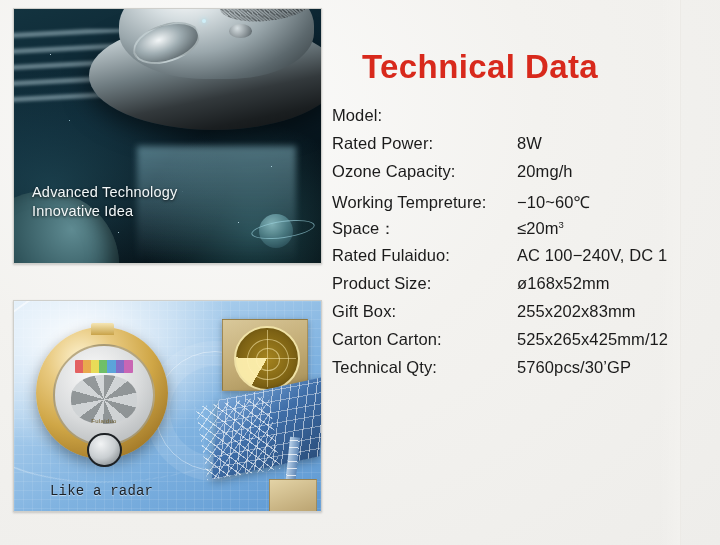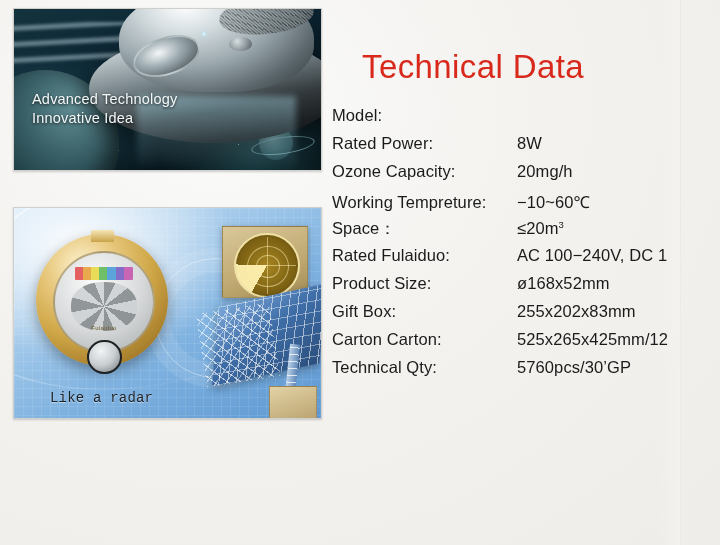--- a/index.html
+++ b/index.html
@@ -42,21 +42,21 @@
   .photo {
     position: relative;
     overflow: hidden;
     border: 1px solid #cfcfcb;
     box-sizing: border-box;
     box-shadow: 0 1px 2px rgba(0,0,0,.18);
   }
 
   
   .photo-top {
-    height: 163px;
+    height: 256px;
     background:
       radial-gradient(circle at 78% 88%, rgba(80,180,190,.30) 0%, rgba(0,0,0,0) 34%),
       radial-gradient(ellipse at 12% 70%, rgba(40,90,105,.55) 0%, rgba(0,0,0,0) 46%),
       linear-gradient(160deg, #13333f 0%, #0b2330 38%, #061219 72%, #030a0e 100%);
   }
   .stars {
     position: absolute; inset: 0;
     background-image:
       radial-gradient(1px 1px at 12% 18%, #cfe9f2 50%, transparent 52%),
       radial-gradient(1px 1px at 26% 52%, #bcdfe9 50%, transparent 52%),
@@ -383,21 +383,21 @@
     width: 352px;
     height: 360px;
     overflow: hidden;
   }
   .spec-title {
     position: absolute;
     left: 30px;
     top: 0;
     margin: 0;
     font-size: 33px;
-    font-weight: 400;
+    font-weight: 700;
     color: #d8291c;
     letter-spacing: .4px;
     white-space: nowrap;
   }
   .spec-list {
     position: absolute;
     left: 0;
     top: 58px;
     width: 352px;
     list-style: none;

